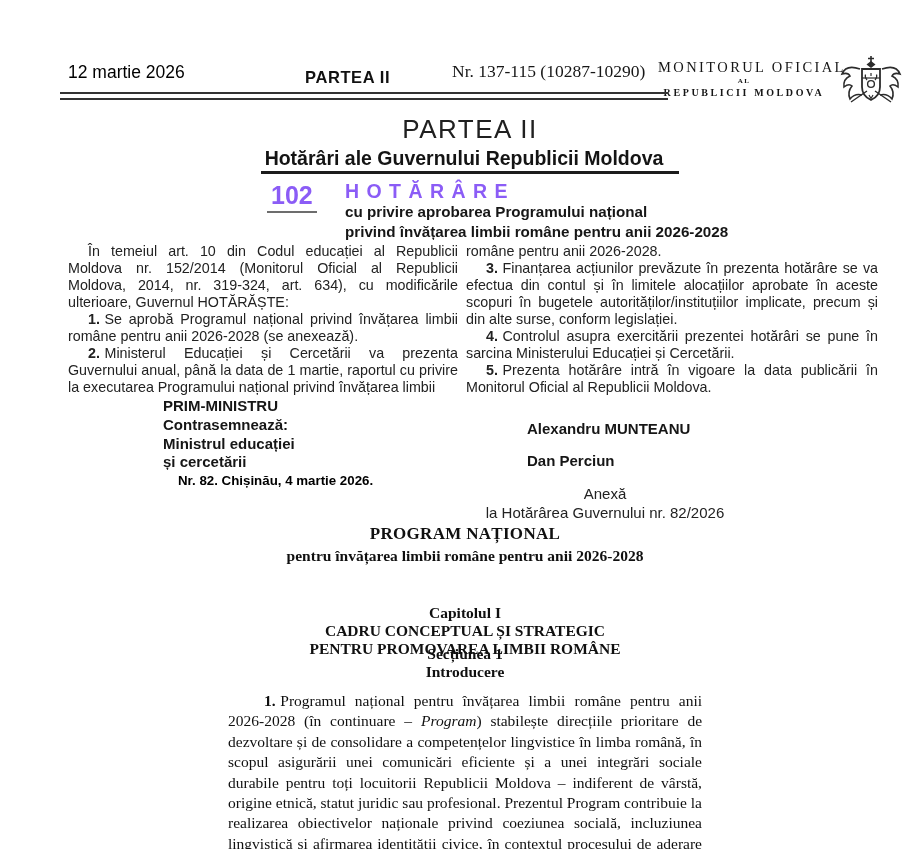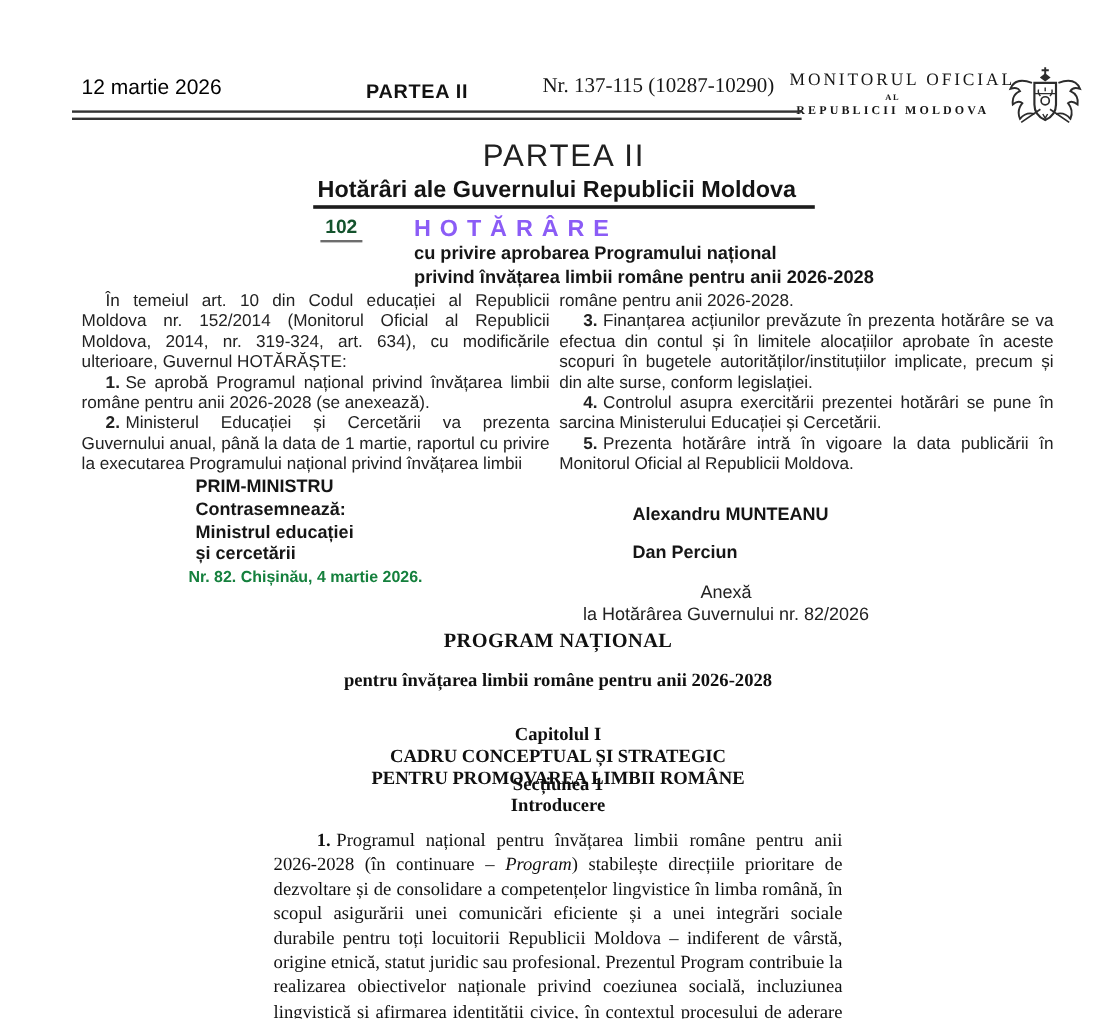--- a/index.html
+++ b/index.html
@@ -23,50 +23,50 @@
         border-top:2px solid #333;border-bottom:2px solid #333;}
 
   
   .center-band{position:absolute;left:60px;width:820px;text-align:center;}
   .pt-title{top:114px;font-size:26px;letter-spacing:1.5px;color:#202020;}
   .pt-sub{top:147px;}
   .pt-sub span{display:inline-block;font-weight:700;font-size:19.5px;color:#141414;
                border-bottom:3px solid #1c1c1c;padding:0 16px 1px 4px;}
 
   
-  .dec-num{position:absolute;left:267px;top:181px;font-weight:700;font-size:16px;
-           border-bottom:2.5px solid #6d6d6d;padding:0 4px 1px;color:#14532d;}
+  .dec-num{position:absolute;left:267px;top:181px;font-weight:700;font-size:25px;
+           border-bottom:2.5px solid #6d6d6d;padding:0 4px 1px;color:#8b5cf6;}
   .dec-type{position:absolute;left:345px;top:180px;font-weight:700;font-size:19.5px;
             letter-spacing:1px;color:#8b5cf6;}
   .dec-sub{position:absolute;left:345px;top:202px;font-weight:700;font-size:15.2px;
            line-height:19.5px;color:#161616;}
 
   
   .cols{position:absolute;left:68px;top:243px;width:810px;display:grid;
         grid-template-columns:390px 412px;column-gap:8px;
         font-size:14.3px;line-height:17px;text-align:justify;color:#222;}
   .cols p{margin:0;}
   .ind{text-indent:20px;}
   .pnum{font-weight:700;margin-right:.32em;}
 
   
   .sig{position:absolute;left:163px;top:397px;font-weight:700;font-size:15px;
        line-height:18.8px;color:#161616;}
   .sig-name-1{position:absolute;left:527px;top:420px;font-weight:700;font-size:15px;color:#161616;}
   .sig-name-2{position:absolute;left:527px;top:452px;font-weight:700;font-size:15px;color:#161616;}
-  .sig-issue{position:absolute;left:157px;top:473px;font-weight:700;font-size:13.3px;color:#15803d;}
+  .sig-issue{position:absolute;left:178px;top:473px;font-weight:700;font-size:13.3px;color:#000000;}
 
   
   .anexa{position:absolute;left:420px;top:485px;width:370px;text-align:center;
          font-size:15px;line-height:18.5px;color:#222;}
   .serifband{position:absolute;left:228px;width:474px;text-align:center;
              font-family:"Liberation Serif",serif;font-weight:700;color:#101010;}
   .ah-prog{top:524px;}
   .ah-prog .l1{font-size:17px;letter-spacing:.3px;}
-  .ah-prog .l2{font-size:15.5px;margin-top:15px;}
+  .ah-prog .l2{font-size:15.5px;margin-top:3px;}
   .ah-chap{top:573px;font-size:15.5px;line-height:18px;margin-top:31px;}
   .ah-sect{top:645px;font-size:15.5px;line-height:18px;}
   .annex-par{position:absolute;left:228px;top:691px;width:474px;
              font-family:"Liberation Serif",serif;font-size:15.5px;line-height:20.4px;
              text-align:justify;text-indent:36px;color:#101010;margin:0;}
   .annex-par b{margin-right:.3em;}
 </style>
 </head>
 <body>
 

